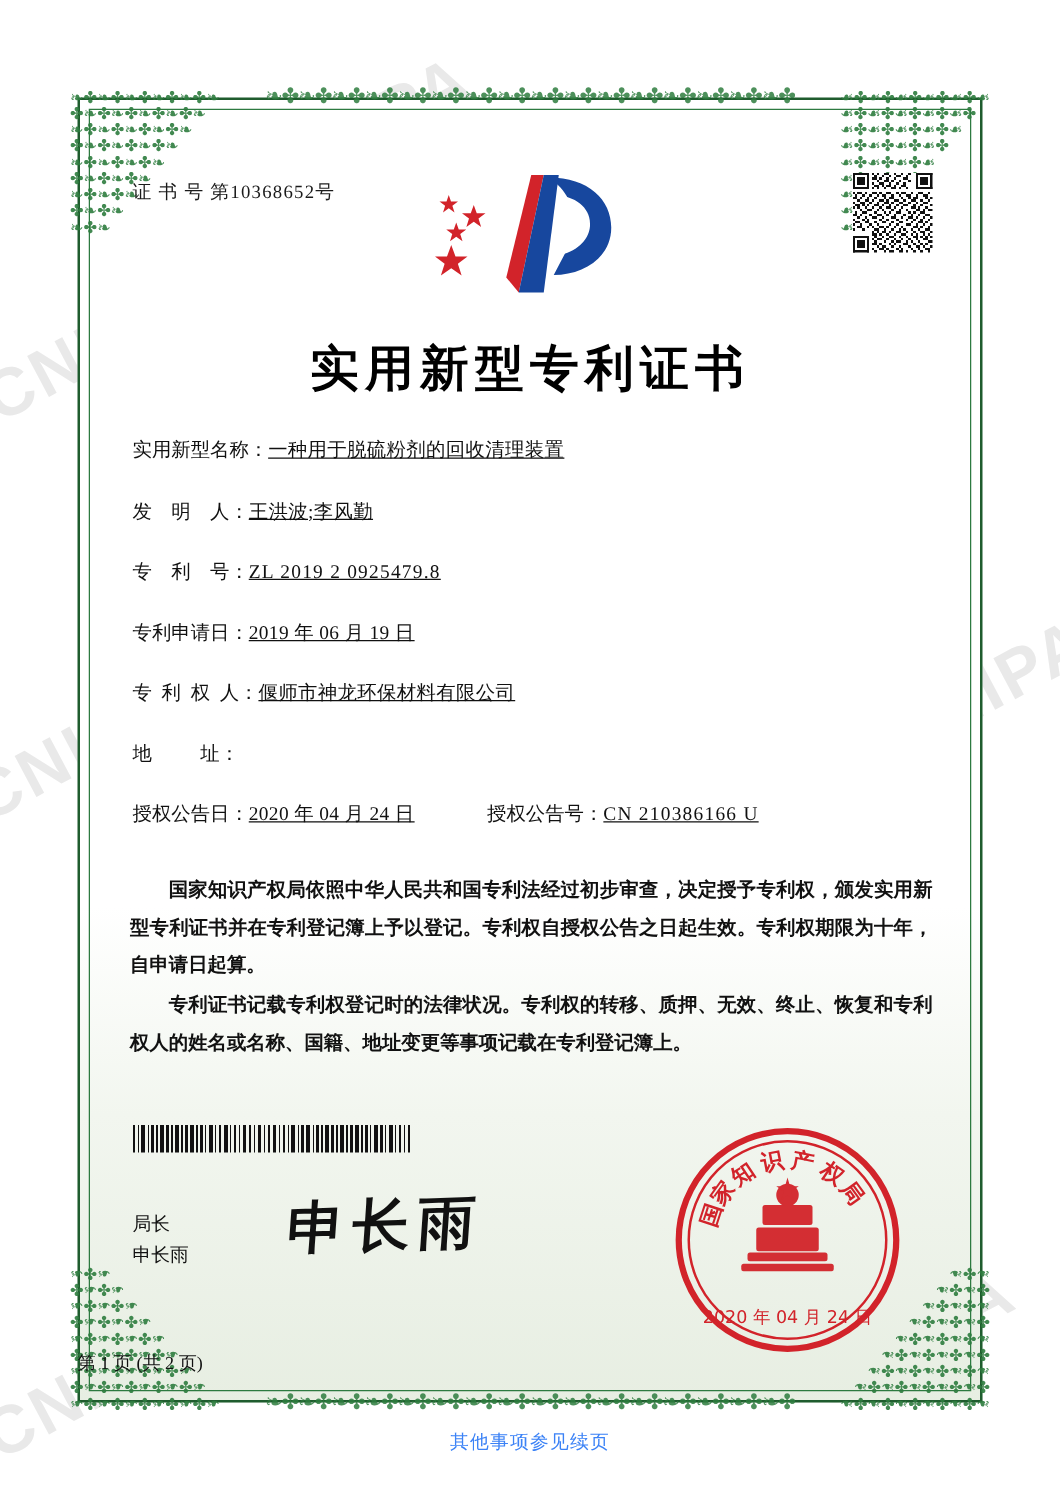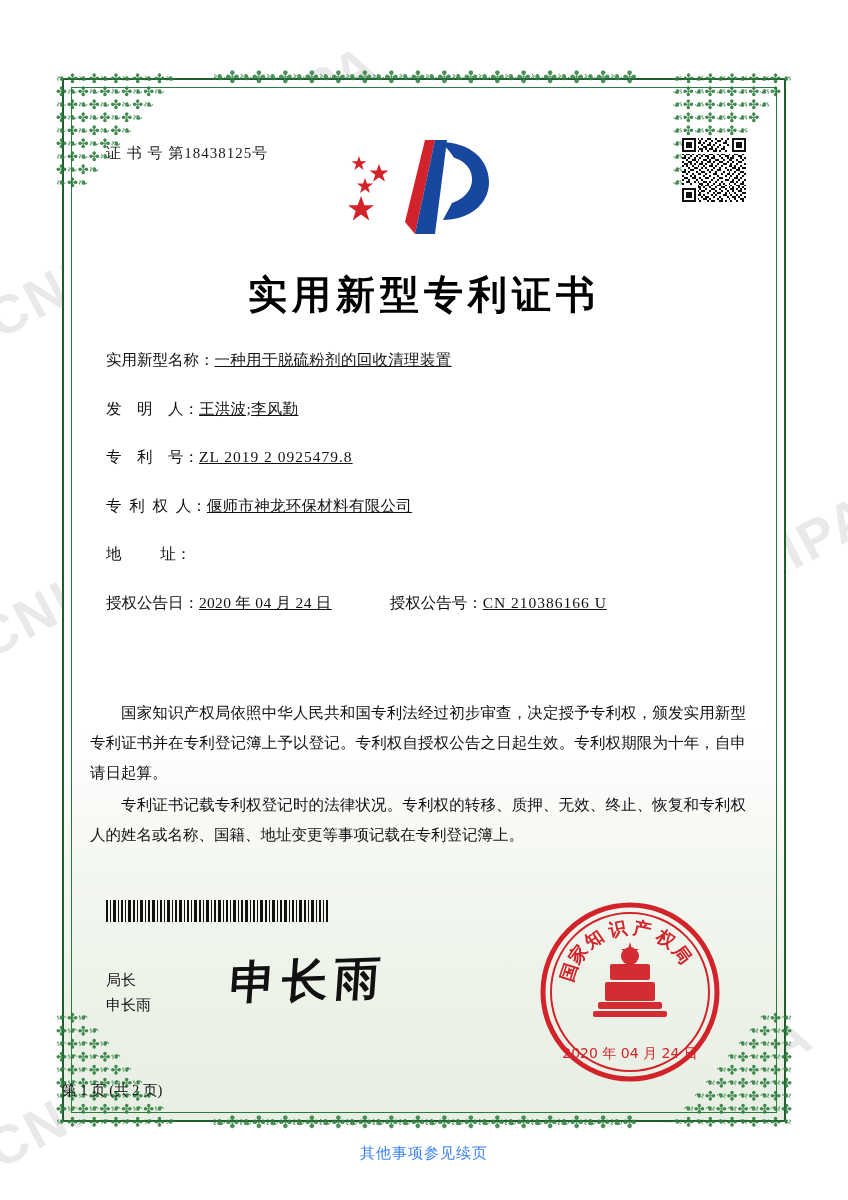--- a/index.html
+++ b/index.html
@@ -157,27 +157,28 @@
     letter-spacing: 1px;
   }
   .frow.split .half {
     display: flex;
     align-items: baseline;
   }
   .frow.split .gap { width: 58px; flex: 0 0 auto; }
 
   .paras {
     position: absolute;
-    left: 28px;
+    left: 42px;
     right: 40px;
     top: 620px;
     font-size: 15.5px;
     line-height: 30px;
     color: #111;
     text-align: justify;
+    font-weight: bold;
   }
   .paras p {
     margin: 0 0 2px 0;
     text-indent: 2em;
   }
 
   .barcode {
     position: absolute;
     left: 44px;
     top: 822px;
@@ -297,21 +298,21 @@
     <div>❧✤❧✤❧✤❧</div>
     <div>✤❧✤❧✤❧</div>
     <div>❧✤❧✤❧</div>
     <div>✤❧✤❧</div>
     <div>❧✤❧</div>
   </div>
 
   <div class="content">
 
     <div class="cert-no">
-      <span>证 书 号 第</span><span>18438125</span><span>号</span>
+      <span>证 书 号 第</span><span>10368652</span><span>号</span>
     </div>
 
     <div class="qr">
       <svg width="64" height="64" viewBox="0 0 33 33" shape-rendering="crispEdges">
         <rect width="33" height="33" fill="#ffffff"></rect>
         <g fill="#111111">
           <rect x="0" y="0" width="7" height="1"></rect>
             <rect x="0" y="6" width="7" height="1"></rect>
           <rect x="0" y="0" width="1" height="7"></rect>
             <rect x="6" y="0" width="1" height="7"></rect>
@@ -631,20 +632,24 @@
       </div>
       <div class="frow">
         <span class="flabel">发    明    人：</span>
         <span class="fvalue">王洪波;李风勤</span>
       </div>
       <div class="frow">
         <span class="flabel">专    利    号：</span>
         <span class="fvalue mono">ZL 2019 2 0925479.8</span>
       </div>
       <div class="frow">
+        <span class="flabel">专利申请日：</span>
+        <span class="fvalue">2019 年 06 月 19 日</span>
+      </div>
+      <div class="frow">
         <span class="flabel">专  利  权  人：</span>
         <span class="fvalue">偃师市神龙环保材料有限公司</span>
       </div>
       <div class="frow">
         <span class="flabel">地          址：</span>
       </div>
       <div class="frow split">
         <span class="half">
           <span class="flabel">授权公告日：</span>
           <span class="fvalue">2020 年 04 月 24 日</span>

